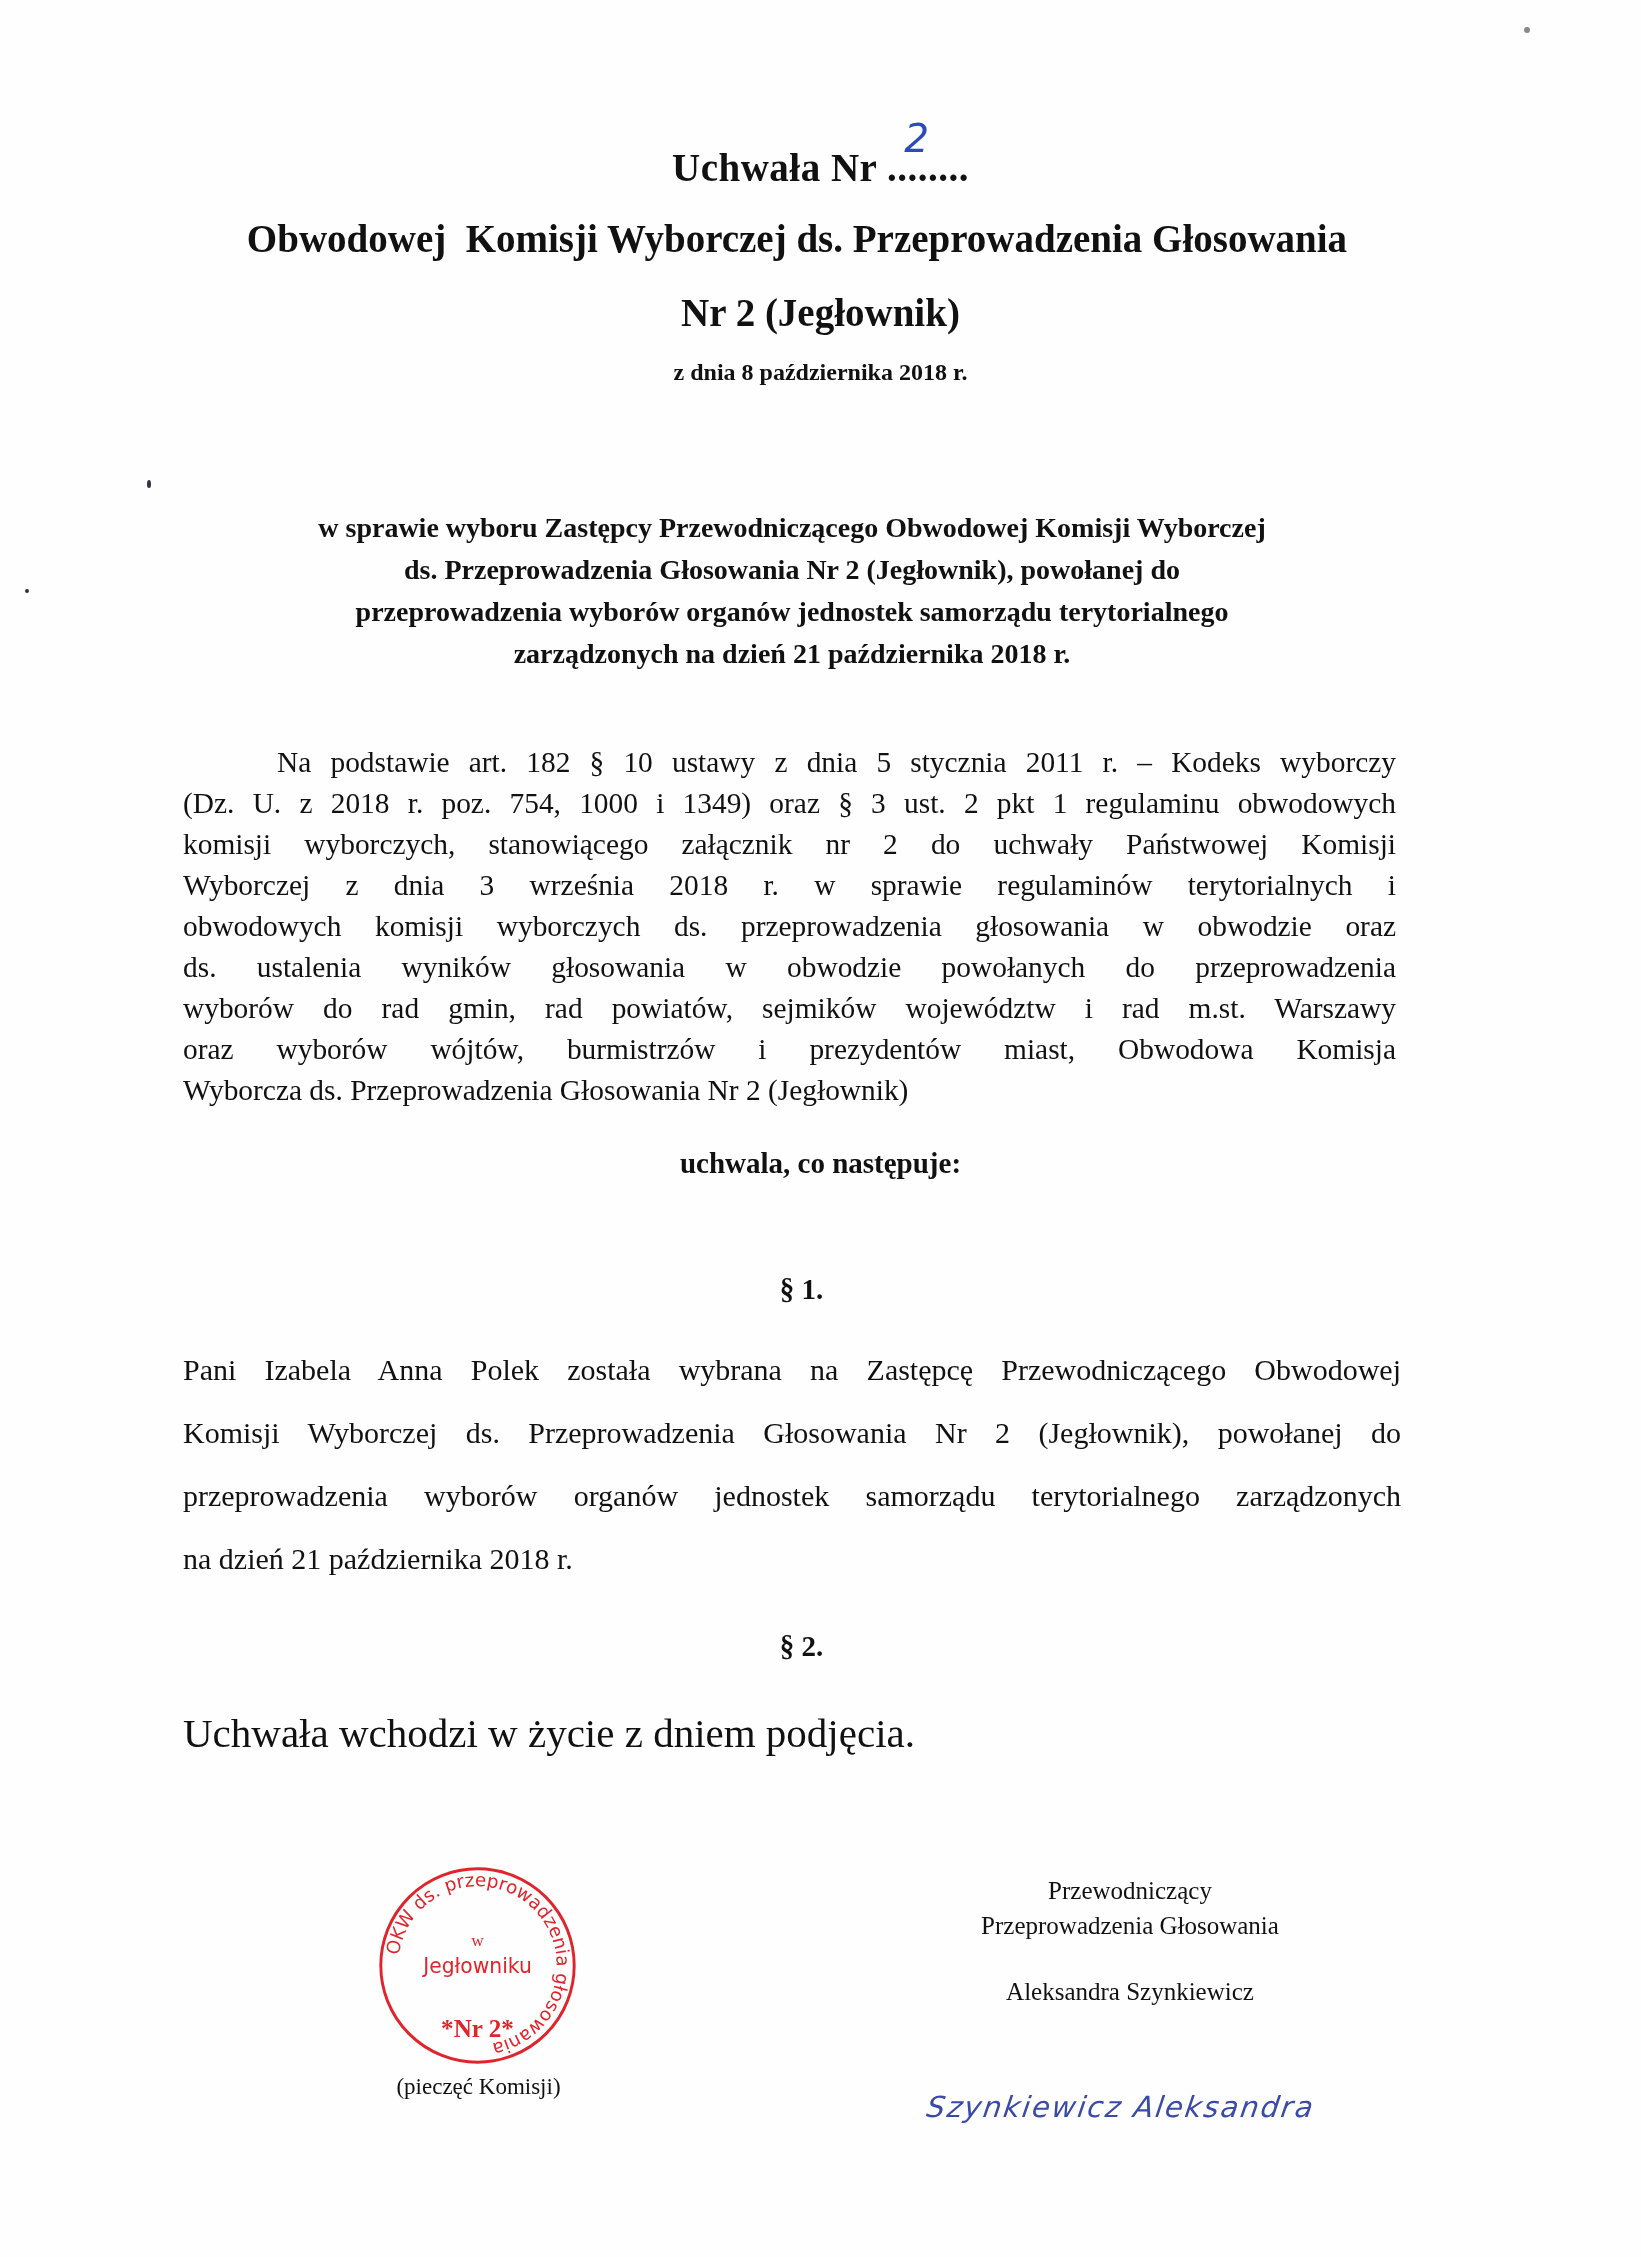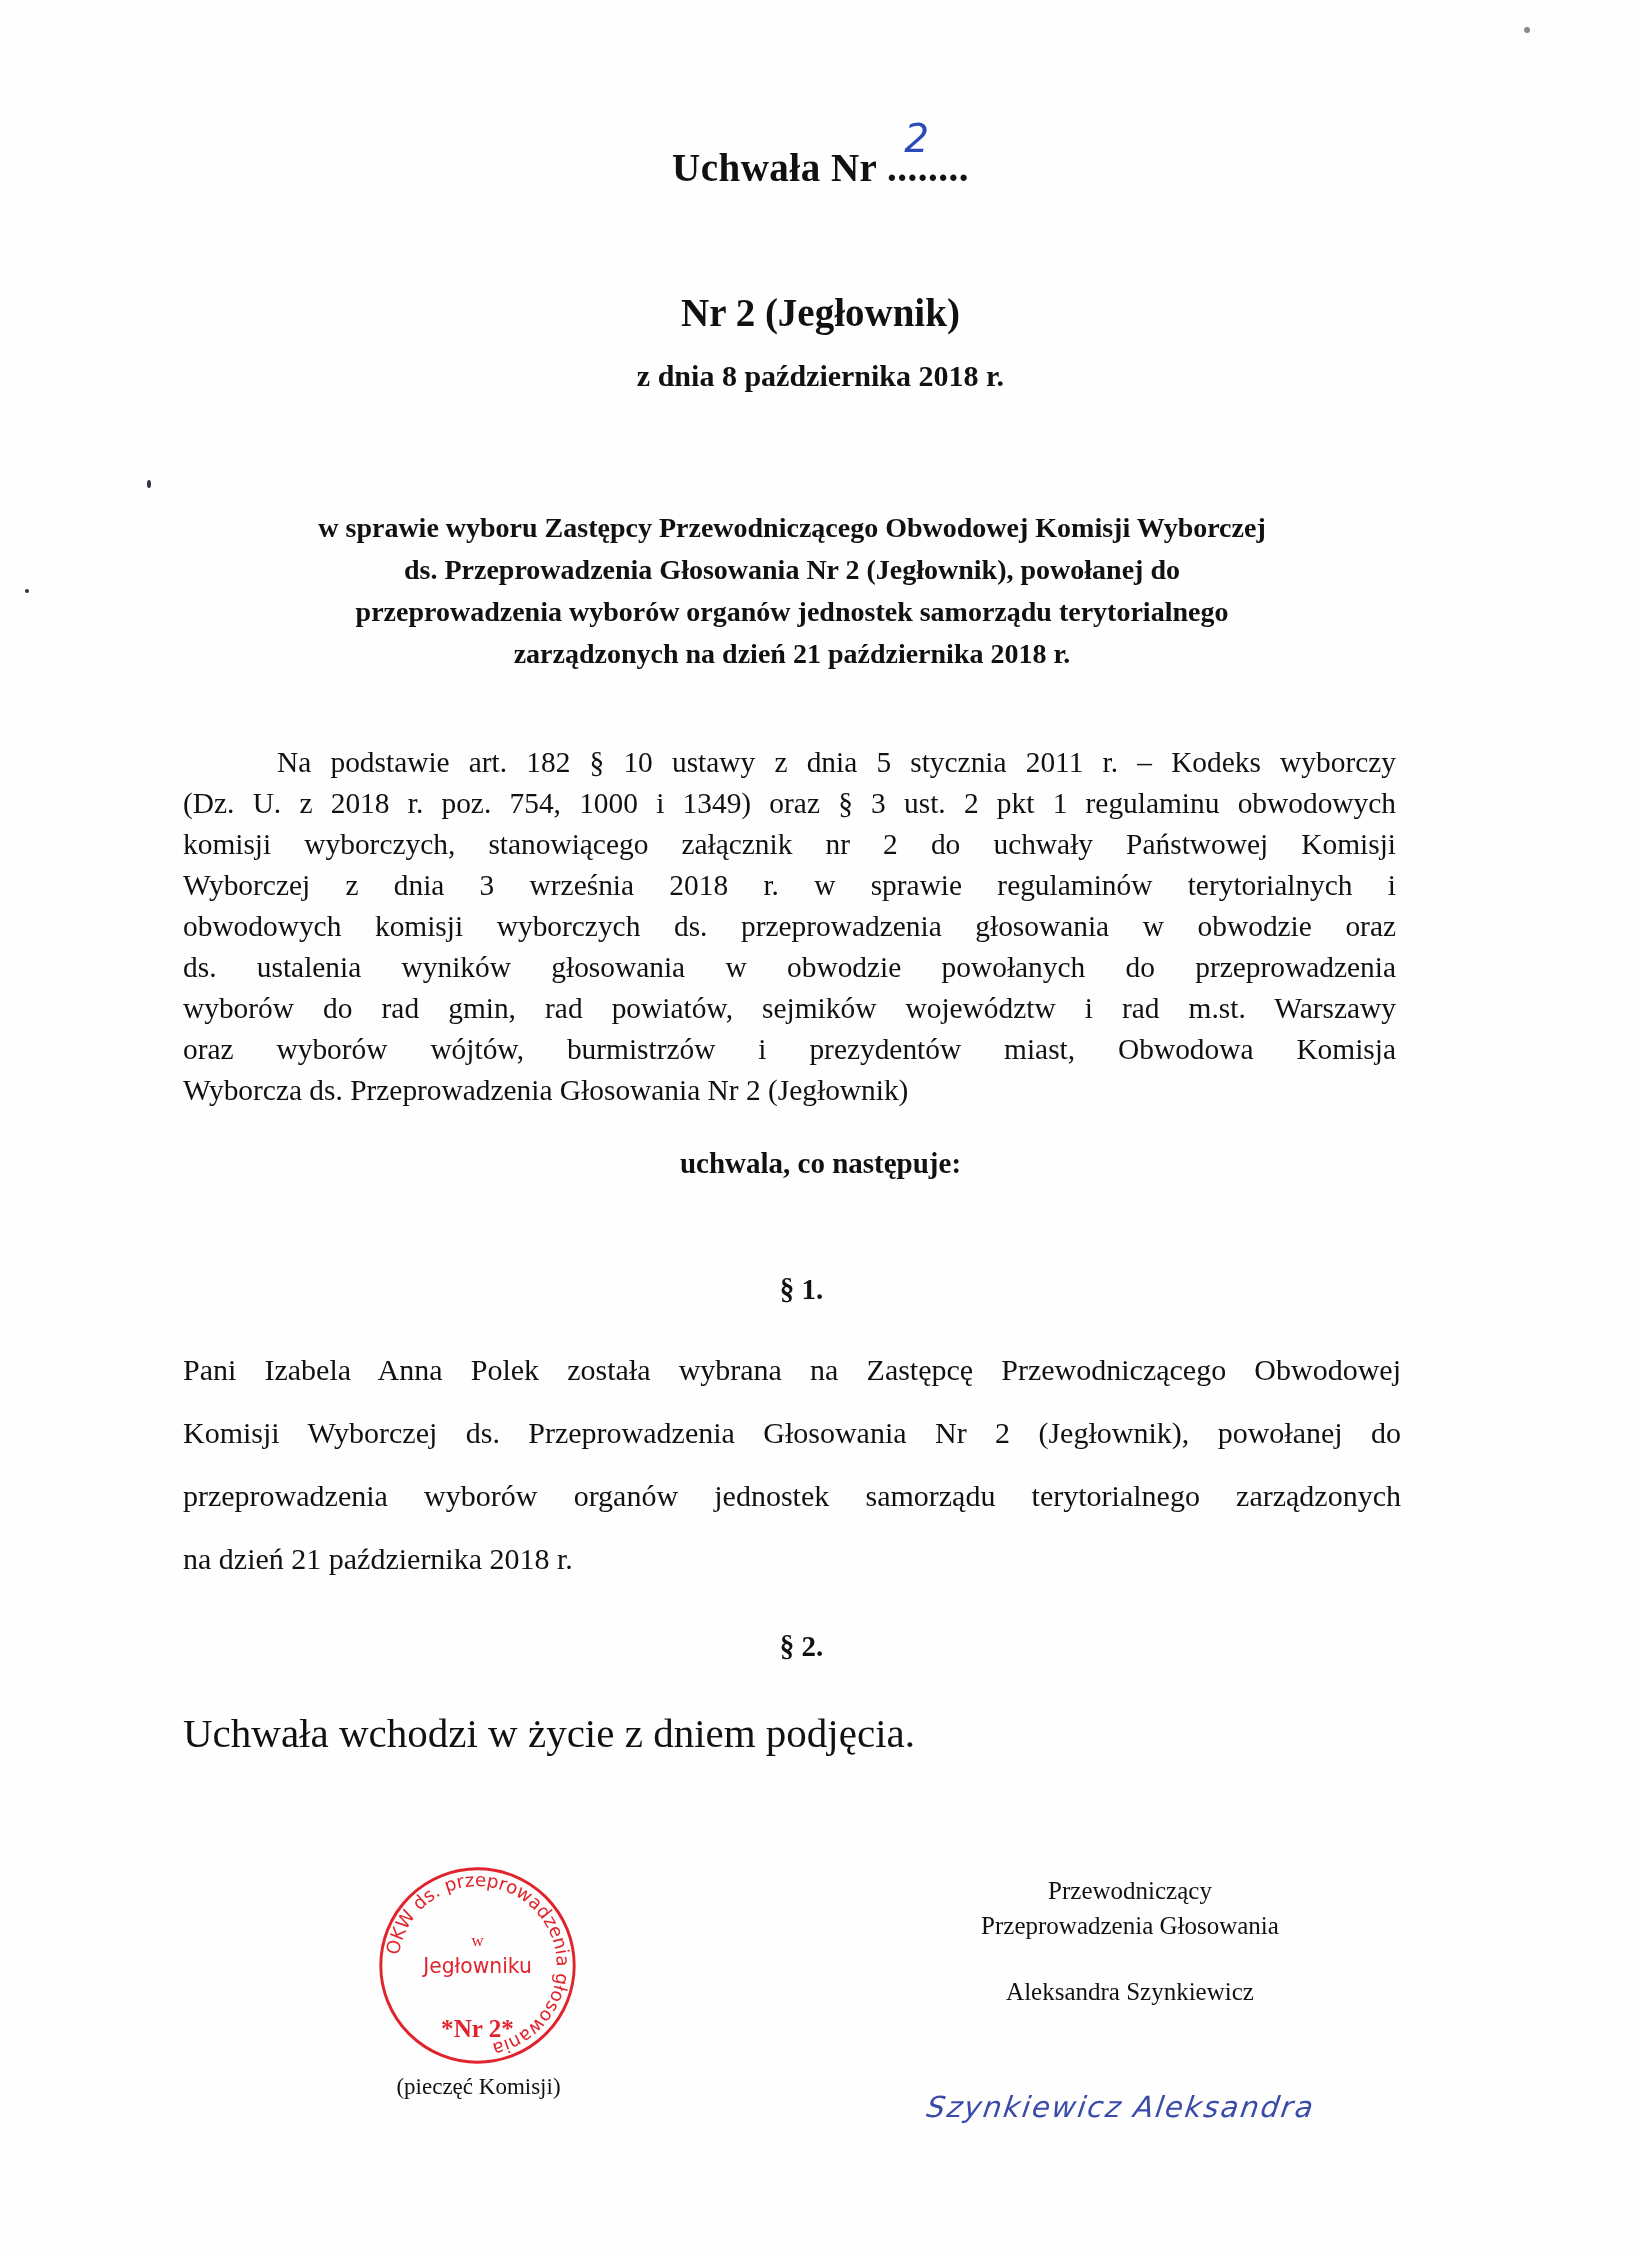--- a/index.html
+++ b/index.html
@@ -10,21 +10,21 @@
   .abs { position: absolute; white-space: nowrap; }
   .center { left: 0; width: 1641px; text-align: center; }
 
   
   .title { top: 145px; font-size: 39px; font-weight: bold; letter-spacing: 0.5px; }
   .title .num-wrap { position: relative; display: inline-block; }
   .title .hand-num { position: absolute; left: 17.4px; top: -29px; font-family: "DejaVu Sans", sans-serif;
                      font-weight: normal; font-style: italic; font-size: 39px; color: #2a4bb8; }
   .heading2 { top: 216px; font-size: 39px; font-weight: bold; left: 174px; width: 1246px; text-align: center; }
   .heading3 { top: 290px; font-size: 39px; font-weight: bold; }
-  .date-line { top: 359px; font-size: 30px; font-weight: bold; }
+  .date-line { top: 359px; font-size: 24px; font-weight: bold; }
 
   
   .subject { top: 507px; left: 174px; width: 1236px; text-align: center; font-size: 28px;
              font-weight: bold; line-height: 42px; }
   .subject div { white-space: nowrap; }
 
   
   .para { top: 742px; left: 183px; width: 1213px; font-size: 29.4px; line-height: 41px; }
   .para .ln { display: block; text-align: justify; text-align-last: justify; white-space: nowrap; height: 41px; }
   .para .ln.first { padding-left: 94px; }
@@ -55,20 +55,21 @@
   .speck { position: absolute; background: #888; border-radius: 50%; }
 </style>
 </head>
 <body>
 
 <div class="page">
 
   <div class="abs center title">
     <span>Uchwała Nr </span><span class="num-wrap"><span>........</span><span class="hand-num">2</span></span>
   </div>
+  <div class="abs heading2" style="white-space:pre;">Obwodowej  Komisji Wyborczej ds. Przeprowadzenia Głosowania</div>
   <div class="abs center heading3">Nr 2 (Jegłownik)</div>
   <div class="abs center date-line">z dnia 8 października 2018 r.</div>
 
   <div class="abs subject">
     <div>w sprawie wyboru Zastępcy Przewodniczącego Obwodowej Komisji Wyborczej</div>
     <div>ds. Przeprowadzenia Głosowania Nr 2 (Jegłownik), powołanej do</div>
     <div>przeprowadzenia wyborów organów jednostek samorządu terytorialnego</div>
     <div>zarządzonych na dzień 21 października 2018 r.</div>
   </div>
 

